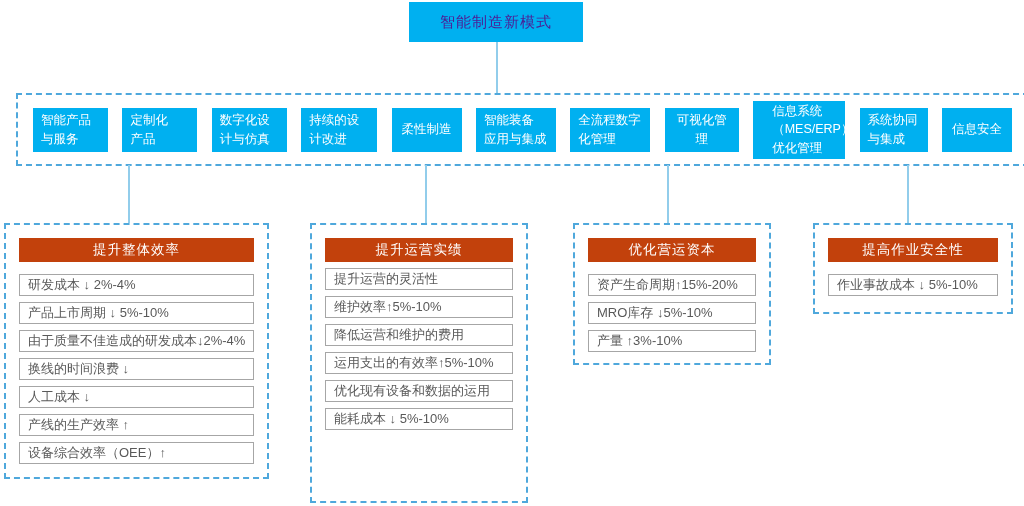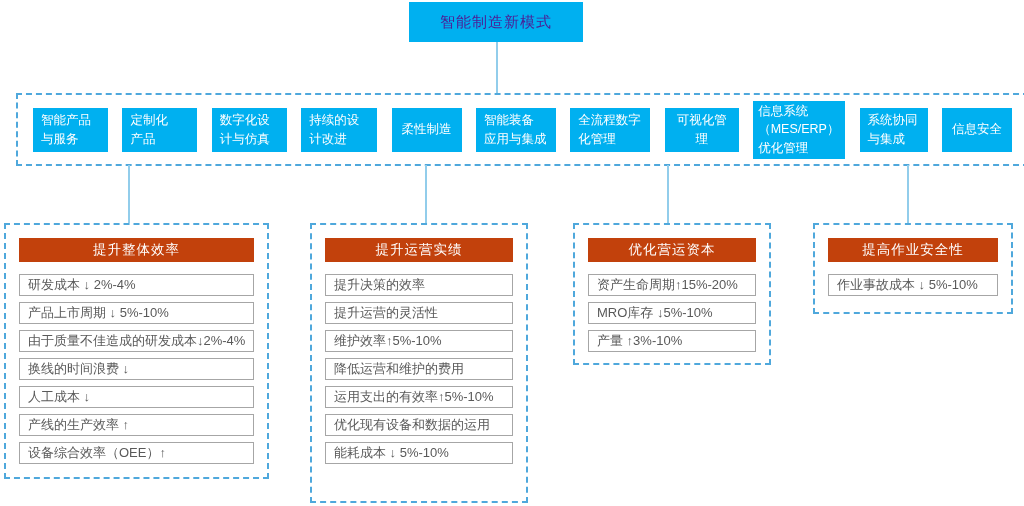--- a/index.html
+++ b/index.html
@@ -24,21 +24,21 @@
     display:flex;align-items:center;justify-content:space-between;
     padding:0 15px;
   }
   .mbox{
     background:#00B0F0;color:#fff;font-size:12.5px;line-height:1.45;
     height:44px;box-sizing:border-box;flex:0 0 auto;
     display:flex;flex-direction:column;justify-content:center;
     padding:0 8px;white-space:pre-line;text-align:left;
   }
   .mbox.single{text-align:center;}
-  .mbox.tall{height:58px;padding:0 5px;}
+  .mbox.tall{height:58px;padding:0 19px;}
   
   .g-connector{position:absolute;top:165px;width:2px;height:58px;background:#92CDEB;}
   
   .group{
     position:absolute;top:223px;border:2px dashed #4FA8DC;box-sizing:border-box;
     padding:13px;background:#fff;
   }
   .group-header{
     height:24px;background:#c2410c;color:#fff;font-size:13.5px;
     display:flex;align-items:center;justify-content:center;letter-spacing:1px;
@@ -99,21 +99,20 @@
     <div class="item">换线的时间浪费 ↓</div>
     <div class="item">人工成本 ↓</div>
     <div class="item">产线的生产效率 ↑</div>
     <div class="item">设备综合效率（OEE）↑</div>
   </div>
 
   <div class="group" style="left:310px;width:218px;height:280px">
     <div class="group-header">
       <span>提升运营实绩</span>
     </div>
-    <div class="item first">提升决策的效率</div>
     <div class="item">提升运营的灵活性</div>
     <div class="item">维护效率↑5%-10%</div>
     <div class="item">降低运营和维护的费用</div>
     <div class="item">运用支出的有效率↑5%-10%</div>
     <div class="item">优化现有设备和数据的运用</div>
     <div class="item">能耗成本 ↓ 5%-10%</div>
   </div>
 
   <div class="group" style="left:573px;width:198px;height:142px">
     <div class="group-header">

